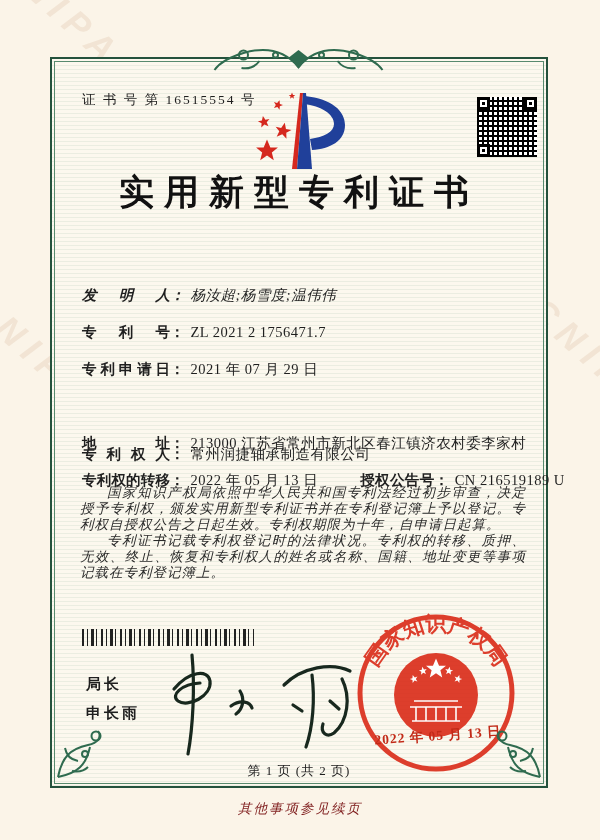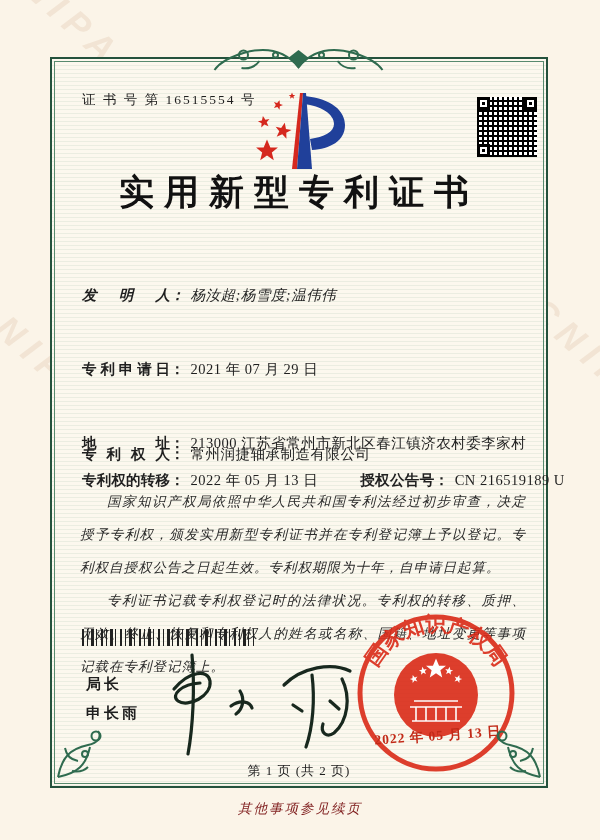--- a/index.html
+++ b/index.html
@@ -55,21 +55,21 @@
   
   .frow{position:absolute;left:30px;width:440px;font-size:14.5px;white-space:nowrap;}
   .flabel{display:inline-block;width:88px;text-align:justify;text-align-last:justify;font-weight:bold;vertical-align:bottom;}
   .fcolon{font-weight:bold;margin-right:6px;}
   .fvalue{letter-spacing:0.5px;}
   .fpair2{margin-left:42px;}
   .fpair2 .flabel{width:74px;}
   
   .body-text{
     position:absolute;left:28px;top:426px;width:446px;
-    font-size:13.5px;font-style:italic;line-height:33px;
+    font-size:13.5px;font-style:italic;line-height:16px;
     text-align:justify;color:#2a2a2a;
   }
   .body-text p{margin:0;text-indent:2em;letter-spacing:1px;}
   
   .barcode{
     position:absolute;left:30px;top:570px;width:172px;height:17px;
     background:repeating-linear-gradient(90deg,
       #222 0 2px,rgba(0,0,0,0) 2px 5px,
       #222 5px 6px,rgba(0,0,0,0) 6px 9px,
       #222 9px 12px,rgba(0,0,0,0) 12px 14px,
@@ -165,20 +165,23 @@
   <div class="qr">
     <span class="finder f-tl"></span>
     <span class="finder f-tr"></span>
     <span class="finder f-bl"></span>
   </div>
 
   <div class="title">实用新型专利证书</div>
 
   <div class="frow" style="top:227px;font-style:italic;">
     <span class="flabel">发明人</span><span class="fcolon">：</span><span class="fvalue">杨汝超;杨雪度;温伟伟</span>
+  </div>
+  <div class="frow" style="top:264px;">
+    <span class="flabel">专利号</span><span class="fcolon">：</span><span class="fvalue">ZL 2021 2 1756471.7</span>
   </div>
   <div class="frow" style="top:301px;">
     <span class="flabel">专利申请日</span><span class="fcolon">：</span><span class="fvalue">2021 年 07 月 29 日</span>
   </div>
   <div class="frow" style="top:358px;margin-top:28px;">
     <span class="flabel">专利权人</span><span class="fcolon">：</span><span class="fvalue">常州润捷轴承制造有限公司</span>
   </div>
   <div class="frow" style="top:375px;">
     <span class="flabel">地址</span><span class="fcolon">：</span><span class="fvalue">213000 江苏省常州市新北区春江镇济农村委李家村</span>
   </div>

